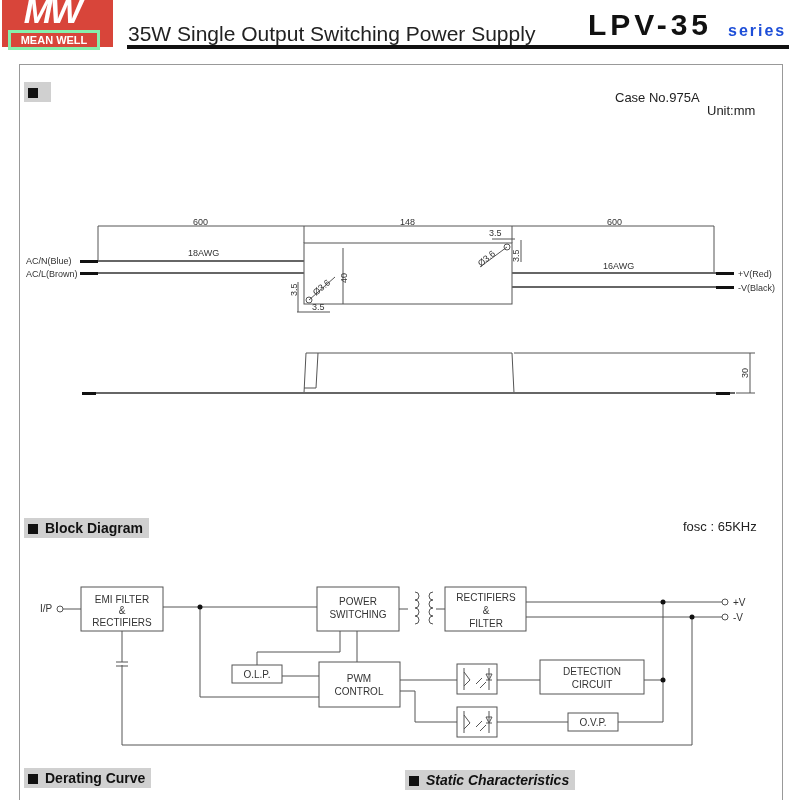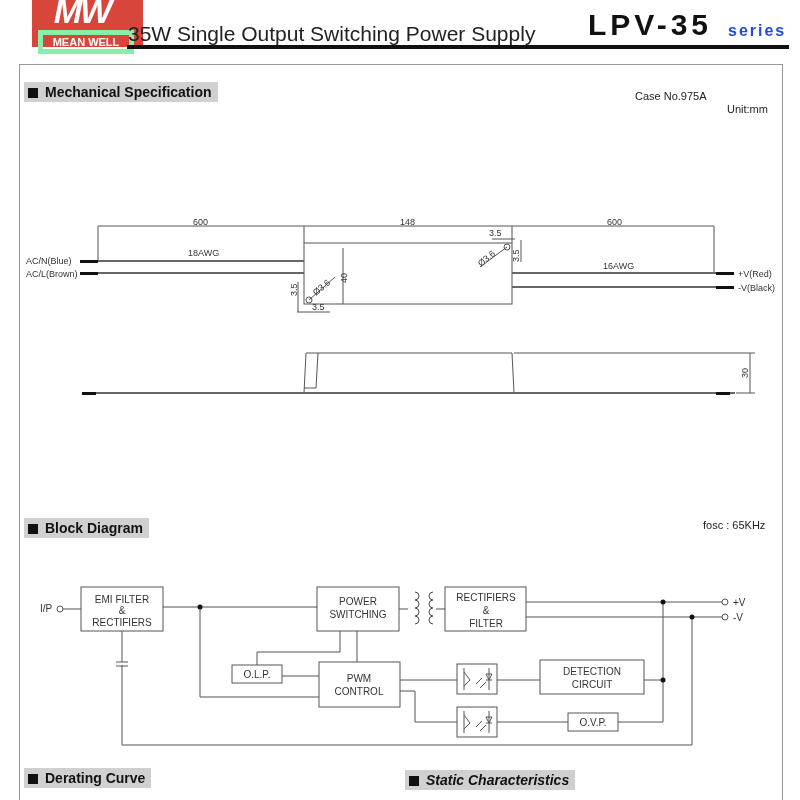--- a/index.html
+++ b/index.html
@@ -1,46 +1,46 @@
 <!DOCTYPE html>
 <html><head>
 <meta charset="utf-8">
 <style>
   html, body { margin:0; padding:0; background:#fff; }
   body { width:800px; height:800px; position:relative; overflow:hidden; font-family:"Liberation Sans", sans-serif; color:#222; }
   .abs { position:absolute; }
-  .logo { left:32px; top:0; width:111px; height:47px; background:#d8453a; }
+  .logo { left:2px; top:0; width:111px; height:47px; background:#d8453a; }
   .logo .mw { position:absolute; left:0; top:-8px; width:100px; text-align:center; color:#fff; font:italic bold 34px "Liberation Sans", sans-serif; letter-spacing:-2px; }
-  .logo .mwtext { position:absolute; left:6px; top:30px; width:86px; height:14px; border:5px solid #86efac; color:#fff; font:bold 11px "Liberation Sans", sans-serif; text-align:center; line-height:14px; }
+  .logo .mwtext { position:absolute; left:6px; top:30px; width:86px; height:14px; border:3px solid #86efac; color:#fff; font:bold 11px "Liberation Sans", sans-serif; text-align:center; line-height:14px; }
   .subtitle { left:128px; top:22px; font-size:21px; color:#222; }
   .rule { left:127px; top:45px; width:662px; height:4px; background:#111; }
   .model { left:588px; top:8px; font:bold 30px "Liberation Sans", sans-serif; letter-spacing:4px; color:#111; }
   .series { left:728px; top:22px; font:bold 16px "Liberation Sans", sans-serif; letter-spacing:2px; color:#1d4ed8; }
   .frame { left:19px; top:64px; width:762px; height:760px; border:1px solid #999; }
   .sechead { background:#d0d0d0; font:bold 14px "Liberation Sans", sans-serif; color:#111; padding:1px 6px 1px 4px; height:18px; line-height:18px; }
   .sechead .sq { display:inline-block; width:10px; height:10px; background:#111; margin-right:7px; vertical-align:-1px; }
-  .small { font-size:11px; color:#222;margin-left:20px; }
+  .small { font-size:13px; color:#222; }
   svg text { font-family:"Liberation Sans", sans-serif; }
 </style>
 </head>
 <body>
 
 <div class="abs logo">
   <div class="mw">MW</div>
   <div class="mwtext">MEAN WELL</div>
 </div>
 <div class="abs subtitle">35W Single Output Switching Power Supply</div>
 <div class="abs model">LPV-35</div>
 <div class="abs series">series</div>
 <div class="abs rule"></div>
 
 <div class="abs frame"></div>
 
 <div class="abs sechead" style="left:24px;top:82px;">
-  <span class="sq"></span><span>Mechanical Specification</span>
+  <span class="sq"></span>
 </div>
 <div class="abs small" style="left:615px;top:90px;">Case No.975A</div>
 <div class="abs small" style="left:707px;top:103px;">Unit:mm</div>
 
 <svg class="abs" style="left:0;top:0;" width="800" height="800">
   <g stroke="#555" stroke-width="1" fill="none">
 
     <rect x="304" y="243" width="208" height="61"></rect>
 
     <line x1="98" y1="226" x2="714" y2="226"></line>

